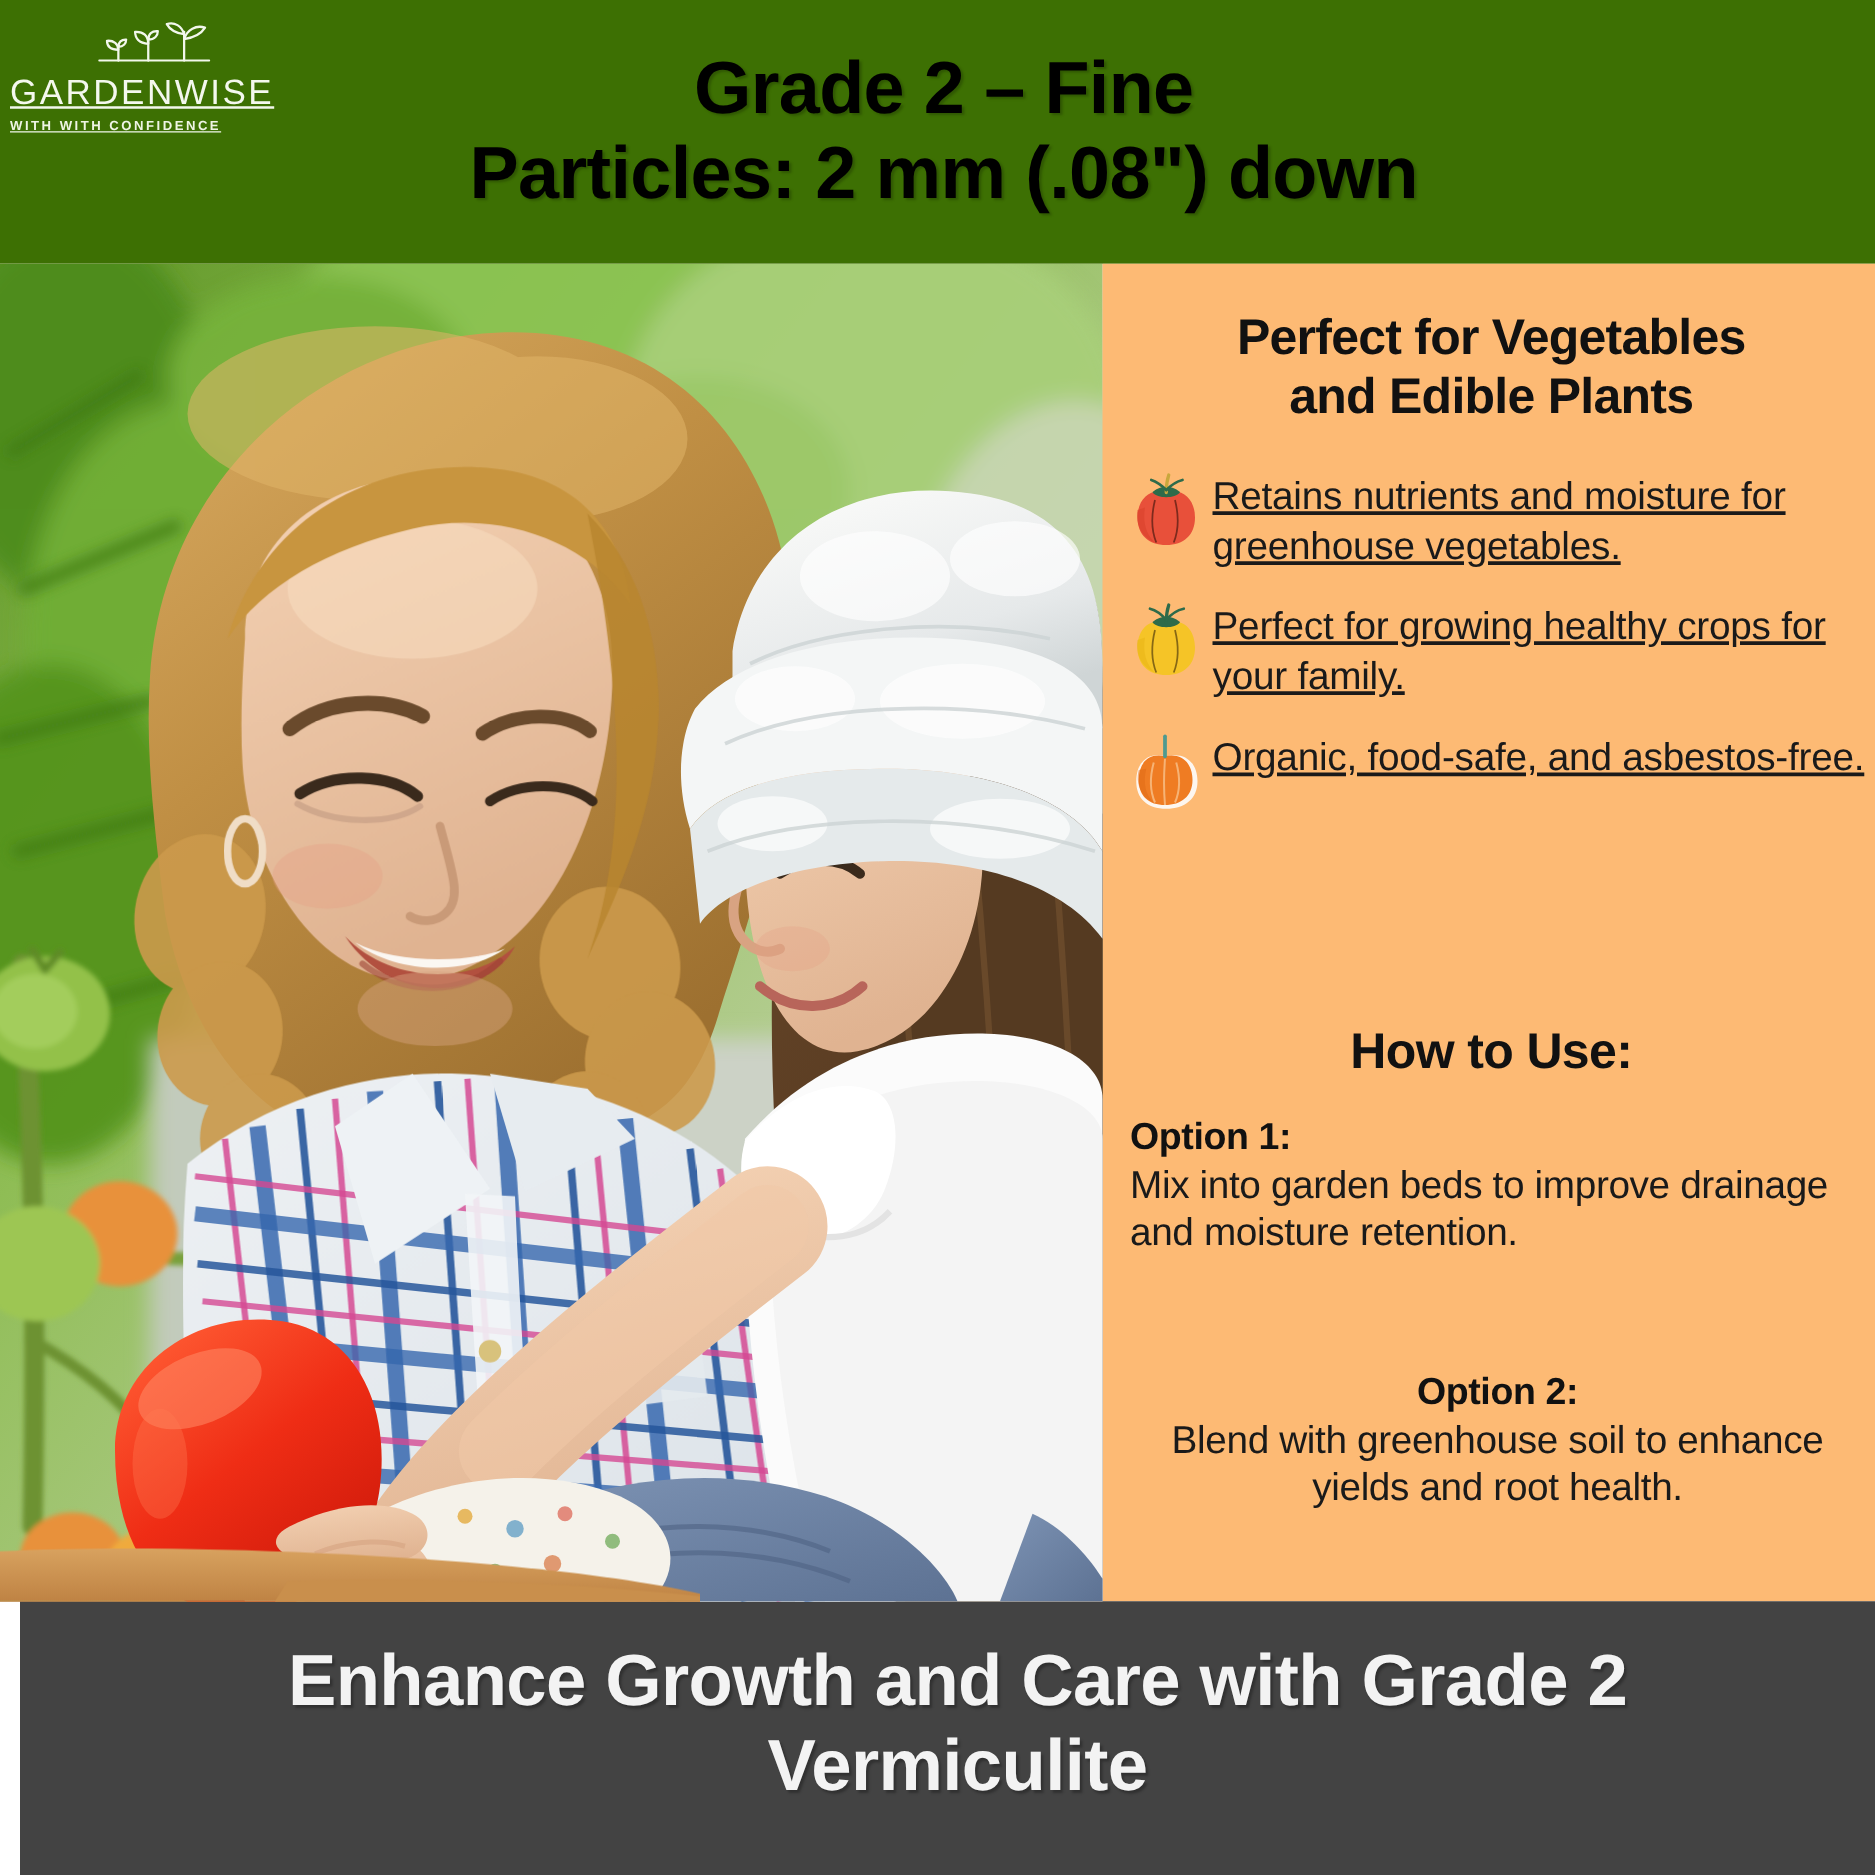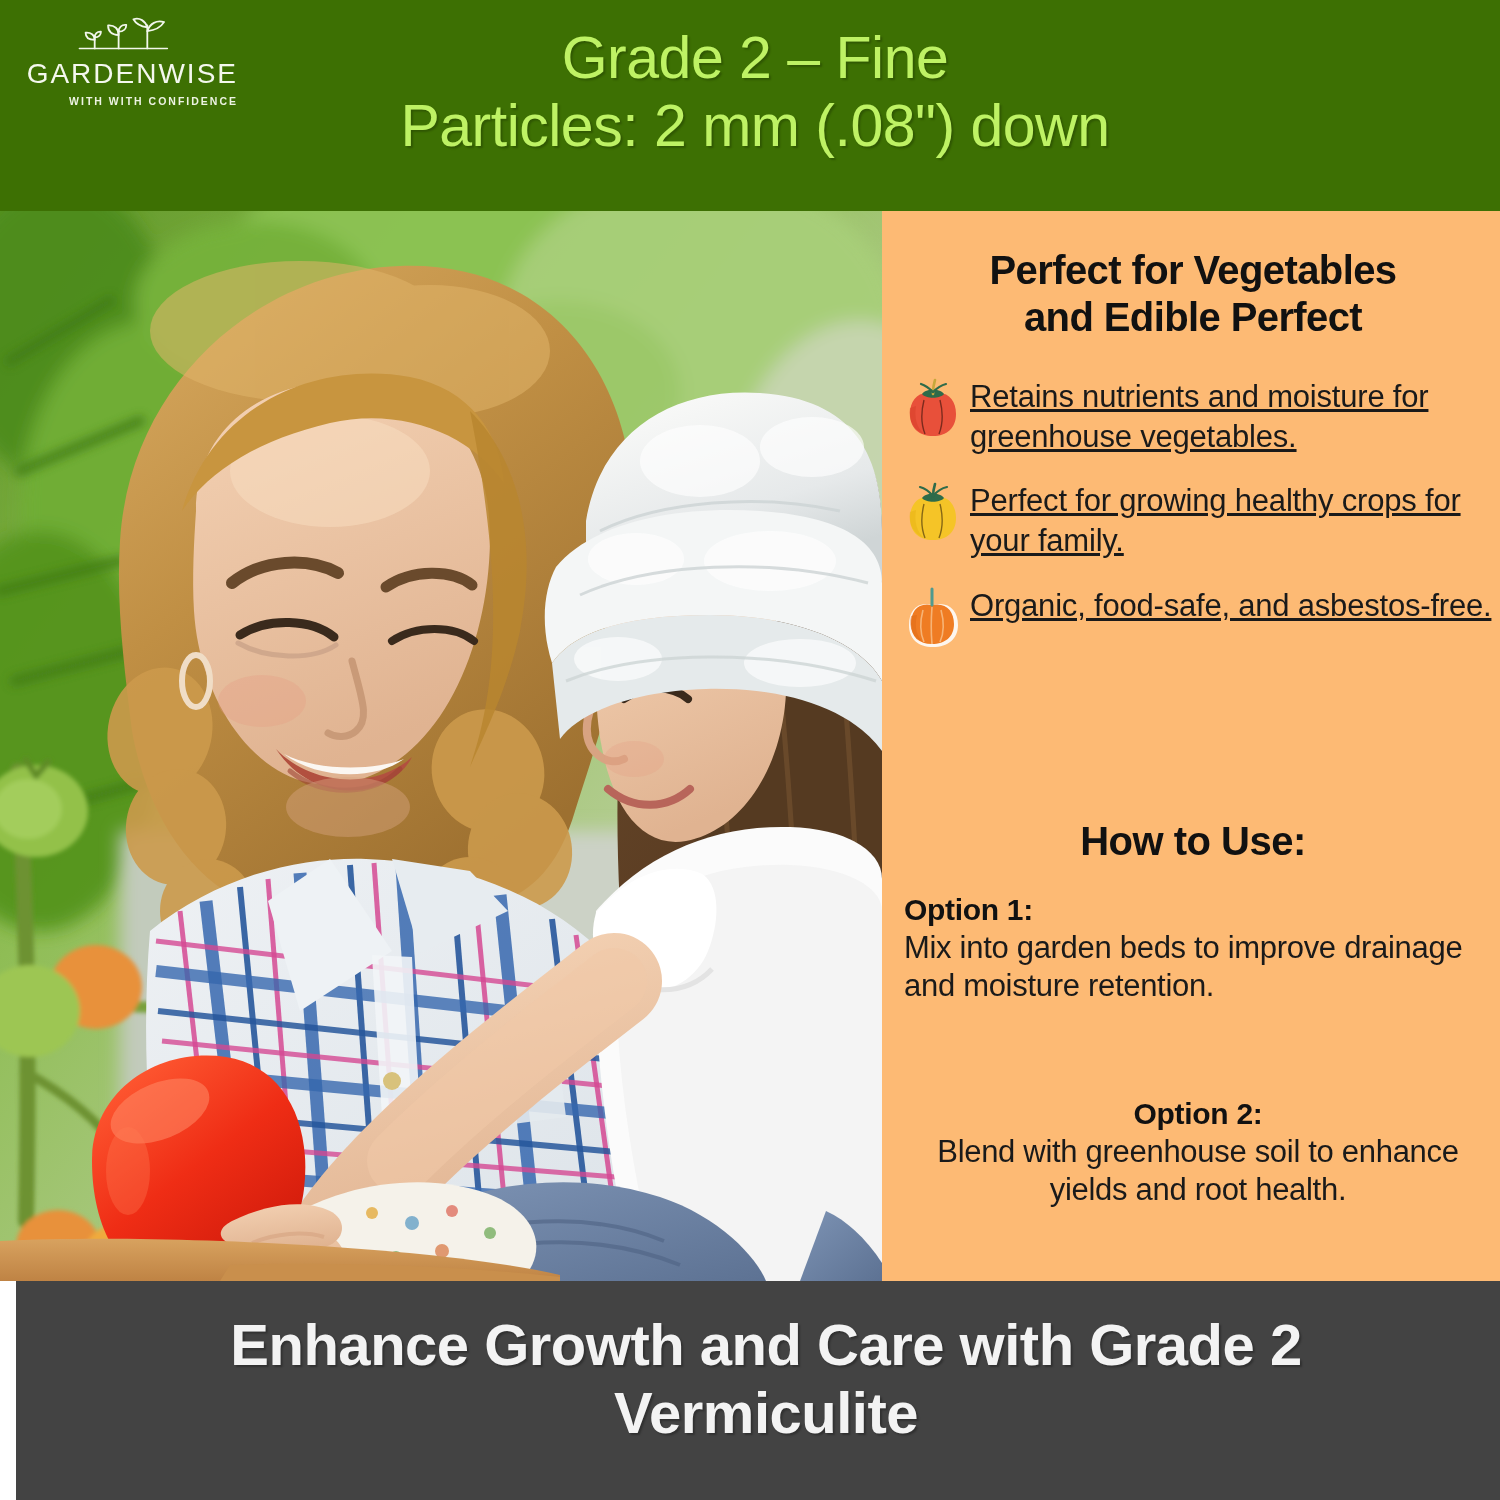--- a/index.html
+++ b/index.html
@@ -25,22 +25,23 @@
     width: 1500px;
     height: 211px;
     background: #3d7003;
     overflow: hidden;
   }
   .brand {
     position: absolute;
     left: 8px;
     top: 14px;
     width: 230px;
-    text-align: right;
+    text-align: left;
     color: #f2f7ec;
+    text-decoration: underline;
   }
   .brand-mark { display:block; height: 44px; margin: 0 auto 2px auto; }
   .brand-name {
     display: block;
     font-size: 28px;
     letter-spacing: 2.0px;
     font-weight: 400;
     line-height: 1;
     color: #f4f8ee;
   }
@@ -48,25 +49,25 @@
     display: block;
     font-size: 10.5px;
     letter-spacing: 2.0px;
     font-weight: 700;
     margin-top: 7px;
     color: #eef4e4;
   }
   .header-title {
     position: absolute;
     left: 250px;
-    top: 24px;
+    top: 36px;
     width: 1010px;
     text-align: center;
-    color: #bef264;
-    font-weight: 400;
+    color: #000000;
+    font-weight: 700;
     font-size: 59px;
     line-height: 1.16;
     letter-spacing: -0.5px;
     text-shadow: 2px 2px 2px rgba(0,0,0,0.22);
   }
   .header-title .l1 { display:block; }
   .header-title .l2 { display:block; }
 
   
   .photo {
@@ -508,21 +509,21 @@
         <path d="M0 1030 C160 1022 440 1036 560 1064 L560 1070 L0 1070 Z" fill="url(#boxG)"></path>
         <path d="M230 1054 C340 1050 470 1056 560 1066 L560 1070 L220 1070 Z" fill="#c98f4c"></path>
       </g>
     </svg>
   </div>
 
   <div class="panel">
 
     <div class="panel-head">
       <span>Perfect for Vegetables</span><br>
-      <span>and Edible Perfect</span>
+      <span>and Edible Plants</span>
     </div>
 
     <div class="bullets">
 
       <div class="bullet">
         <span class="bullet-icon">
           <svg viewBox="0 0 58 62">
             <path d="M29 16 C43 12 52 22 52 36 C52 50 43 58 29 58 C15 58 6 50 6 36 C6 22 15 12 29 16 Z" fill="#e8503a"></path>
             <path d="M12 28 C10 40 13 50 20 56 C10 52 4 42 6 30 Z" fill="#d8412c" opacity="0.6"></path>
             <g fill="none" stroke="#6b2418" stroke-width="1.4" opacity="0.85">

